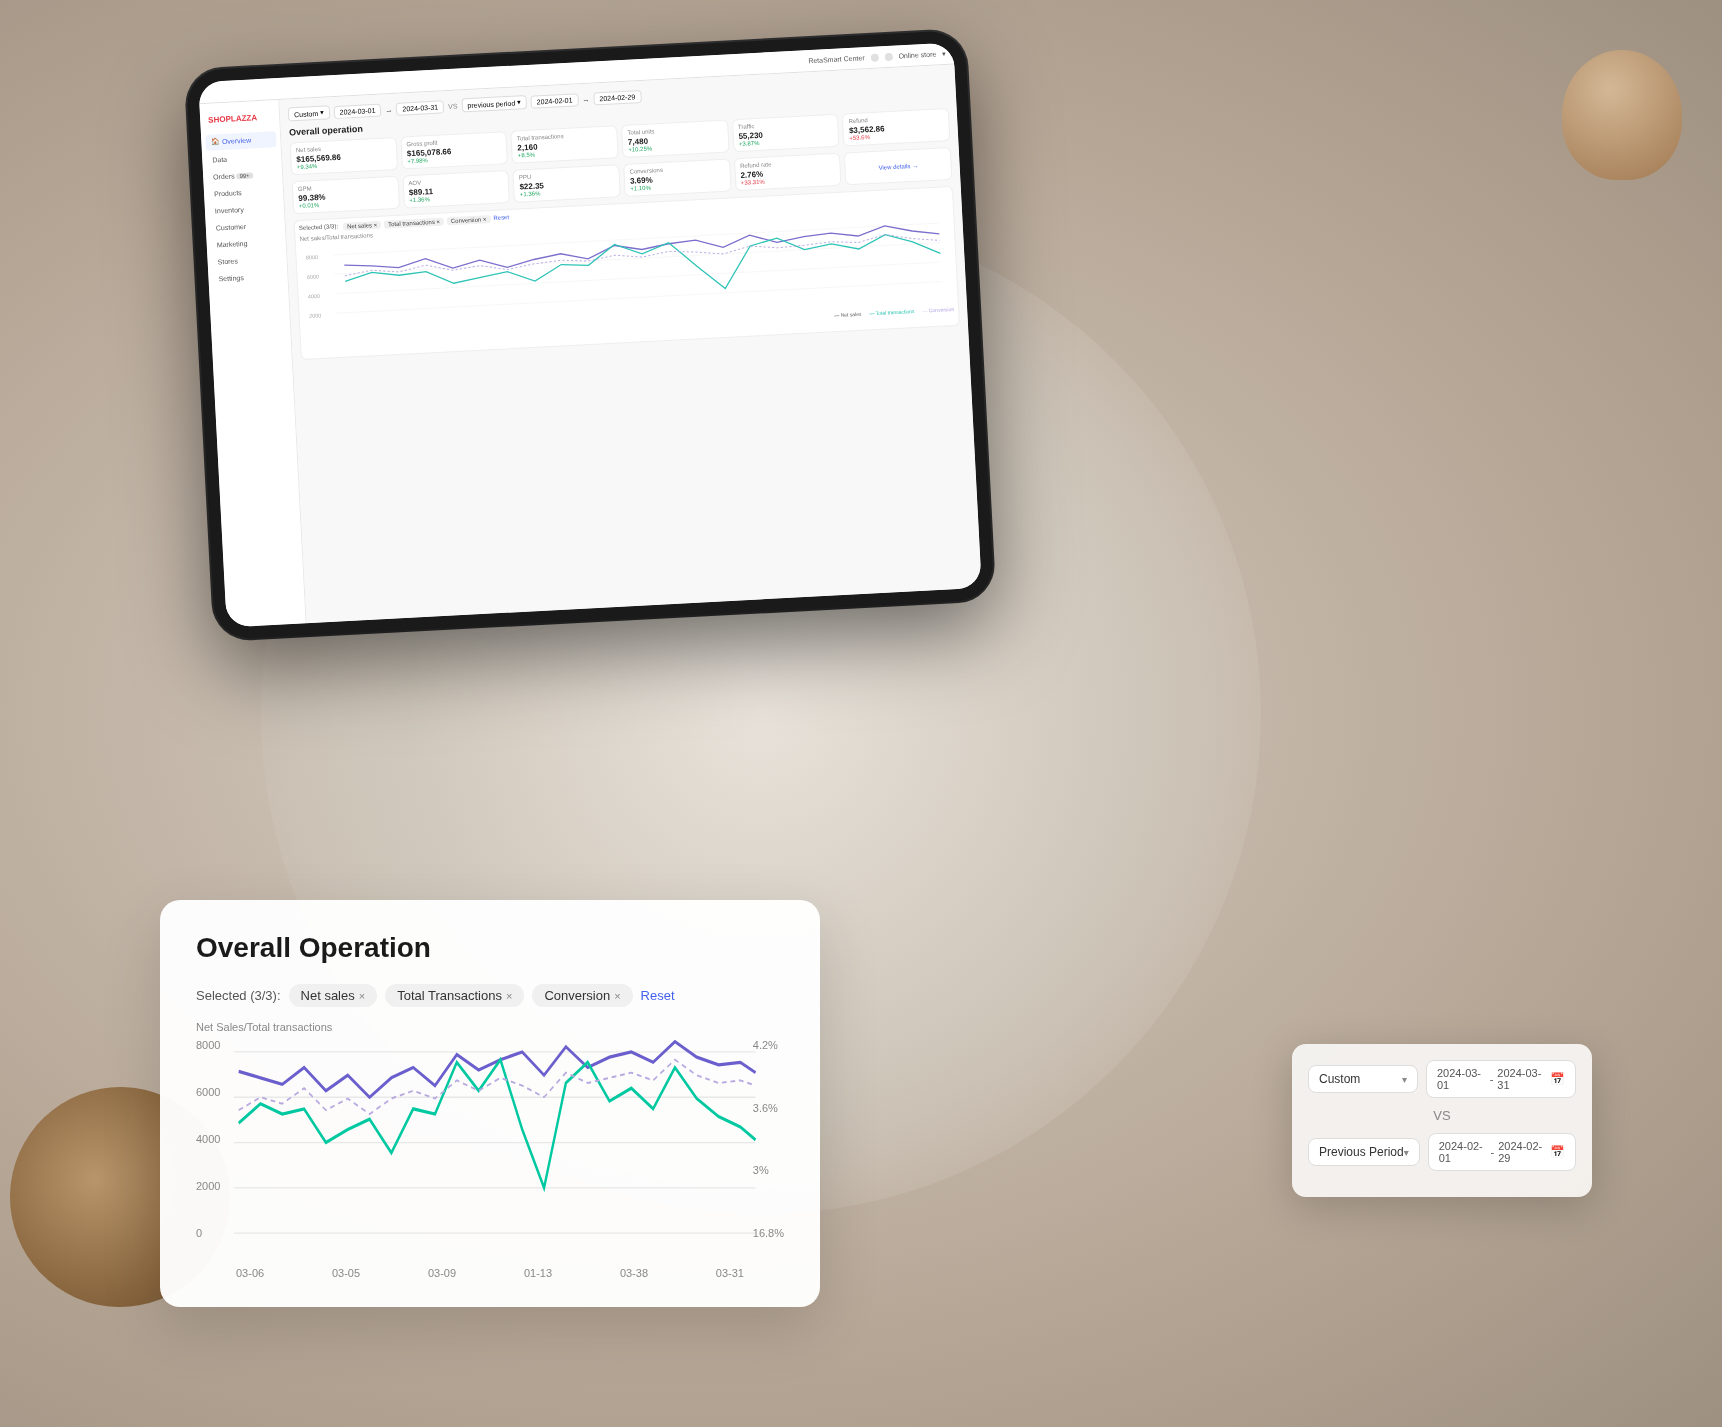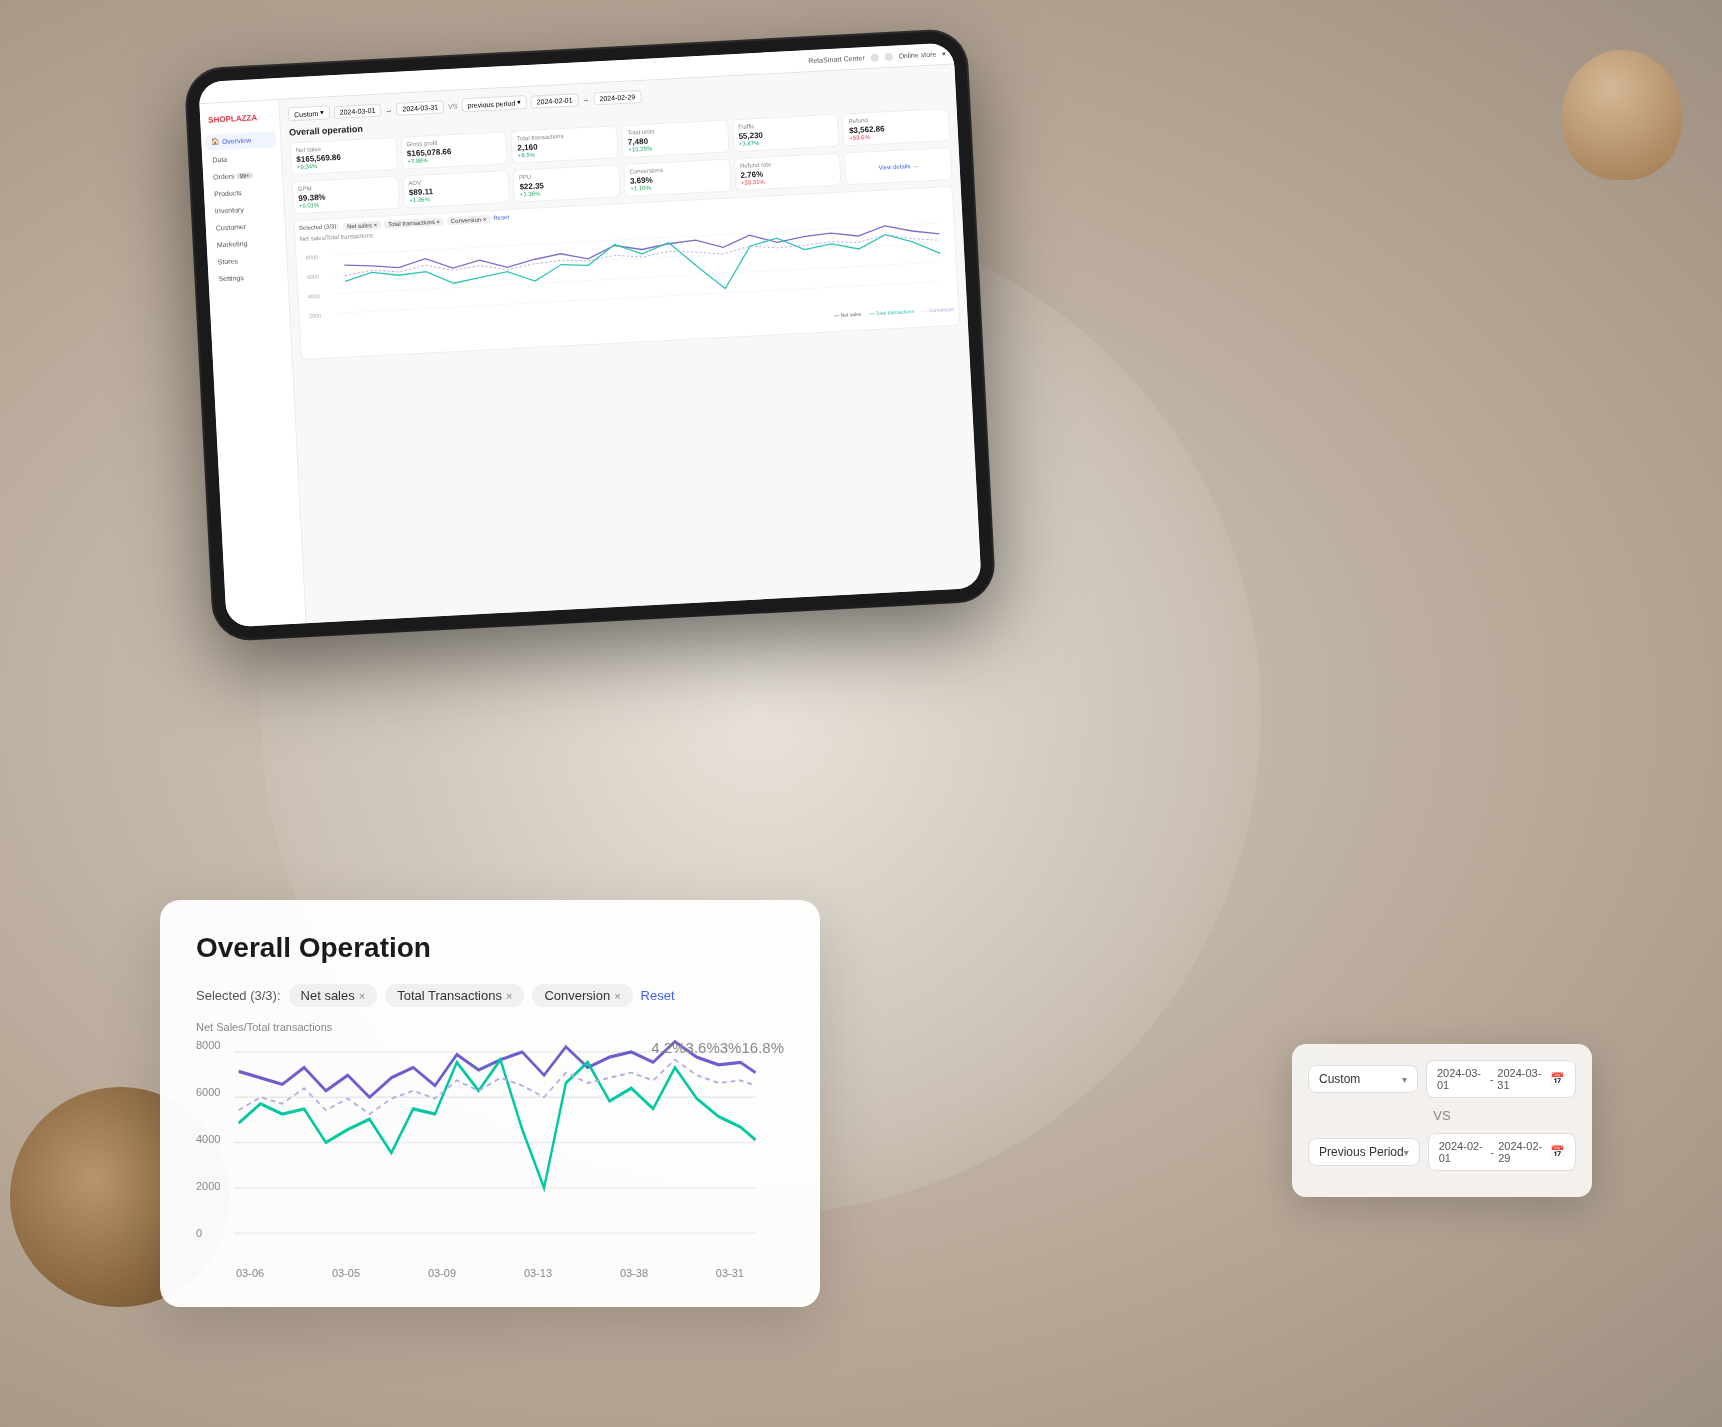--- a/index.html
+++ b/index.html
@@ -300,23 +300,23 @@
       font-size: 11px;
       color: #888;
       padding-bottom: 20px;
     }
     .enlarged-y-labels-right {
       position: absolute;
       right: 0;
       top: 0;
       height: 220px;
       display: flex;
-      flex-direction: row;
+      flex-direction: column;
       justify-content: space-between;
-      font-size: 15px;
+      font-size: 11px;
       color: #888;
       padding-bottom: 20px;
     }
     .enlarged-x-labels {
       display: flex;
       justify-content: space-between;
       padding: 0 40px 0 40px;
       font-size: 11px;
       color: #888;
       margin-top: 4px;
@@ -596,21 +596,21 @@
 
       <polyline fill="none" stroke="#00C8A0" stroke-width="2.5" points="45,115 68,100 91,108 114,104 137,130 160,120 183,112 206,138 229,104 252,108 275,68 298,90 321,66 344,120 367,165 390,84 413,68 436,98 459,88 482,104 505,72 528,96 551,110 574,118 590,128"></polyline>
 
       <polyline fill="none" stroke="#b8aae0" stroke-width="1.5" stroke-dasharray="5,4" points="45,105 68,95 91,100 114,88 137,105 160,96 183,108 206,96 229,90 252,96 275,82 298,90 321,80 344,86 367,95 390,76 413,84 436,80 459,76 482,82 505,66 528,78 551,84 574,82 590,86"></polyline>
     </svg>
 
     <div class="enlarged-x-labels">
       <span>03-06</span>
       <span>03-05</span>
       <span>03-09</span>
-      <span>03-13</span>
+      <span>01-13</span>
       <span>03-38</span>
       <span>03-31</span>
     </div>
   </div>
 </div>
 
 <div class="date-panel">
 
   <div class="date-panel-row">
     <div class="date-select">

